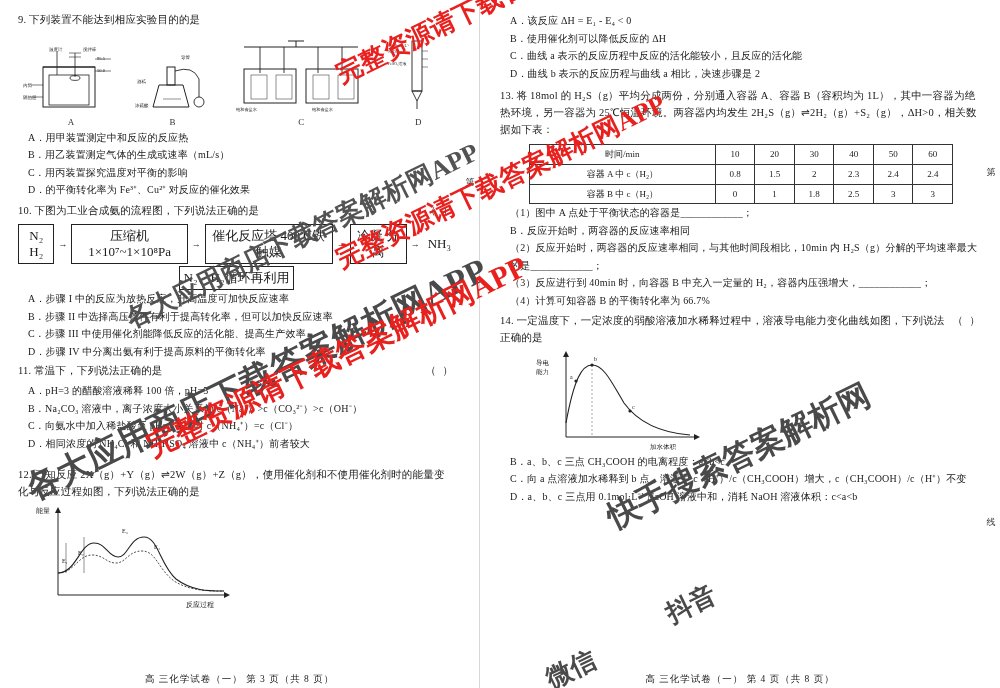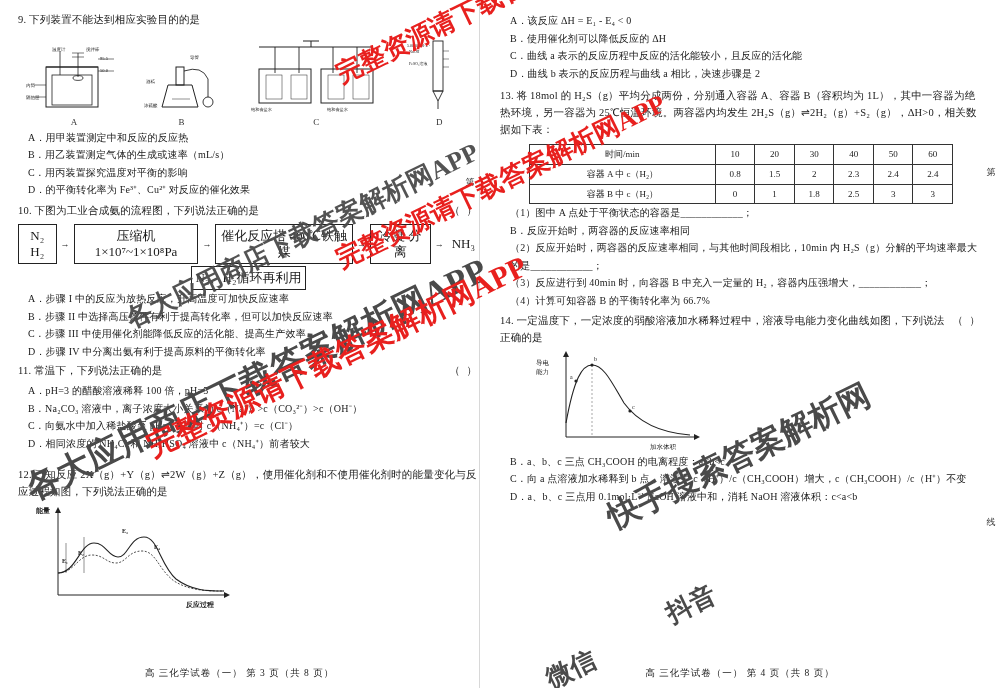--- a/index.html
+++ b/index.html
@@ -21,21 +21,21 @@
     display: flex;
   }
   .page {
     position: relative;
     height: 100%;
     box-sizing: border-box;
     overflow: hidden;
   }
   .page-left {
     width: 480px;
-    padding: 12px 0 0 18px;
+    padding: 12px 24px 0 18px;
     border-right: 1px solid #d8d8d8;
   }
   .page-right {
     width: 520px;
     padding: 12px 18px 0 20px;
   }
   .q {
     font-size: 10.5px;
     line-height: 1.55;
     margin-bottom: 2px;
@@ -79,21 +79,21 @@
   }
   .tbl td, .tbl th {
     border: 1px solid #333;
     padding: 3px 2px;
     text-align: center;
     font-weight: normal;
     line-height: 1.4;
   }
   .footer {
     position: absolute;
-    bottom: 8px;
+    bottom: 2px;
     left: 0;
     width: 100%;
     text-align: center;
     font-size: 9.5px;
     letter-spacing: 1px;
   }
   .sidemark {
     position: absolute;
     right: 3px;
     font-size: 9px;
@@ -266,21 +266,21 @@
     <div class="opt">A．pH=3 的醋酸溶液稀释 100 倍，pH=5</div>
     <div class="opt">B．Na₂CO₃ 溶液中，离子浓度大小关系为 c（Na⁺）&gt;c（CO₃²⁻）&gt;c（OH⁻）</div>
     <div class="opt">C．向氨水中加入稀盐酸至 pH=7，此时 c（NH₄⁺）=c（Cl⁻）</div>
     <div class="opt">D．相同浓度的 NH₄Cl 和 NH₄HSO₄ 溶液中 c（NH₄⁺）前者较大</div>
 
     <div class="q q-stem" style="margin-top:15px;">
       <span>12.</span>
       <span>已知反应 2X（g）+Y（g）⇌2W（g）+Z（g），使用催化剂和不使用催化剂时的能量变化与反应过程如图，下列说法正确的是</span>
     </div>
 
-    <div style="text-align:left;font-weight:bold;">
+    <div style="text-align:left;">
       <svg width="220" height="108" viewBox="0 0 220 108">
         <line x1="40" y1="8" x2="40" y2="92" stroke="#222" stroke-width="1"></line>
         <line x1="40" y1="92" x2="208" y2="92" stroke="#222" stroke-width="1"></line>
         <polygon points="40,4 37,10 43,10" fill="#222"></polygon>
         <polygon points="212,92 206,89 206,95" fill="#222"></polygon>
         <path d="M40 70 C58 70 62 40 76 40 C88 40 90 54 100 54 C110 54 112 34 126 34 C140 34 142 62 158 76 C174 88 190 88 206 88" fill="none" stroke="#222" stroke-width="1.1"></path>
         <path d="M40 70 C56 70 60 52 74 52 C86 52 88 60 98 60 C108 60 110 48 124 48 C138 48 140 66 156 78 C172 88 190 88 206 88" fill="none" stroke="#222" stroke-width="0.8" stroke-dasharray="2,1.6"></path>
         <line x1="48" y1="70" x2="48" y2="40" stroke="#222" stroke-width="0.5"></line>
         <line x1="66" y1="70" x2="66" y2="34" stroke="#222" stroke-width="0.5"></line>
         <text x="44" y="60" font-size="6" fill="#222">E₁</text>

